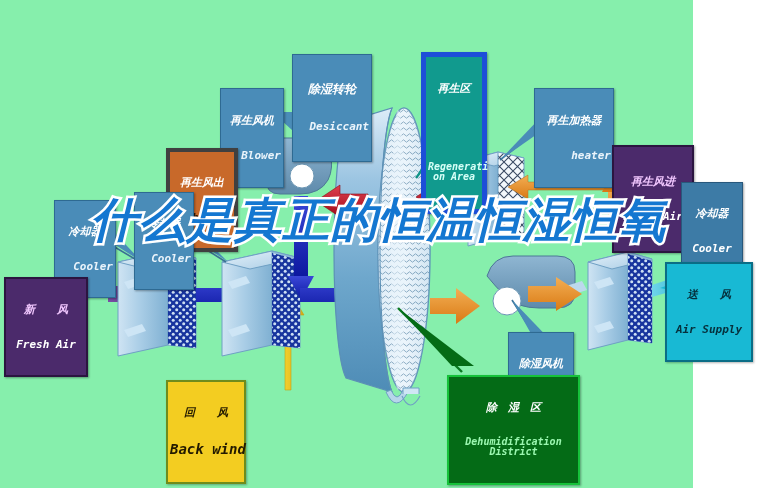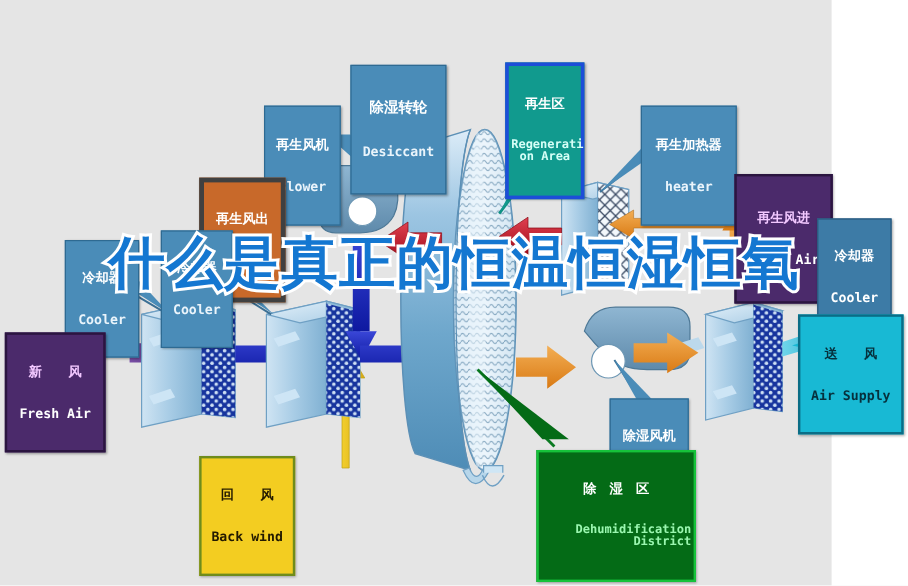--- a/index.html
+++ b/index.html
@@ -1,39 +1,39 @@
 <!DOCTYPE html>
 <html><head>
 <meta charset="utf-8">
 <style>
   html,body{margin:0;padding:0;background:#ffffff;}
   body{width:757px;height:488px;overflow:hidden;
        font-family:"Liberation Sans","DejaVu Sans",sans-serif;}
-  #stage{position:relative;width:693px;height:488px;background:#e5e5e5;}
+  #stage{position:relative;width:693px;height:488px;background:#86efac;font-style:italic;}
 
   
   .lbl{position:absolute;box-sizing:border-box;text-align:center;
        line-height:1.05;white-space:pre;z-index:40;}
   .lbl .cn{display:block;font-family:"DejaVu Sans",sans-serif;font-weight:bold;}
   .lbl .en{display:block;font-family:"DejaVu Sans Mono","Liberation Mono",monospace;font-weight:bold;}
 
   
   .lbl.blue{background:#4a8cb8;border:1px solid #2e6a92;color:#ffffff;
             box-shadow:1px 1px 2px rgba(0,0,0,.35);}
   .lbl.blue .cn{color:#ffffff;}
-  .lbl.blue .en{color:#eaf4fb;}
+  .lbl.blue .en{color:#eaf4fb;text-align:right;}
 
   .lbl.blue-dk{background:#3d7ba6;border:1px solid #28587c;color:#fff;
             box-shadow:1px 1px 2px rgba(0,0,0,.35);}
 
   
-  .lbl.teal{background:#119a8e;border:3px solid #1d4ed8;
+  .lbl.teal{background:#119a8e;border:5px solid #1d4ed8;
             box-shadow:1px 1px 2px rgba(0,0,0,.35);}
   .lbl.teal .cn{color:#ffffff;}
-  .lbl.teal .en{color:#d6fff7;}
+  .lbl.teal .en{color:#d6fff7;margin-top:44px;}
 
   
   .lbl.orange{background:#c8692a;border:4px solid #404040;
             box-shadow:1px 1px 2px rgba(0,0,0,.35);}
   .lbl.orange .cn{color:#ffffff;}
   .lbl.orange .en{color:#2a1405;}
 
   
   .lbl.purple{background:#4b2a6b;border:2px solid #2b1540;
             box-shadow:1px 1px 2px rgba(0,0,0,.35);}
@@ -316,31 +316,31 @@
     <span class="en" style="font-size:11px;">Cooler</span>
   </div>
 
   <div class="lbl purple nosel" style="left:4px;top:277px;width:84px;padding:2px 2px;font-size:11px;">
     <span class="cn">新　　风</span>
     <span class="en" style="font-size:11px;">Fresh Air</span>
   </div>
 
   <div class="lbl yellow nosel" style="left:166px;top:380px;width:80px;padding:2px 2px;font-size:11px;">
     <span class="cn">回　　风</span>
-    <span class="en" style="font-size:11px;">Back wind</span>
+    <span class="en" style="font-size:14px;">Back wind</span>
   </div>
 
   <div class="lbl blue nosel" style="left:508px;top:332px;width:66px;padding:2px 2px;font-size:11px;">
     <span class="cn">除湿风机</span>
     <span class="en" style="font-size:11px;">Blower</span>
   </div>
 
   <div class="lbl green nosel" style="left:447px;top:375px;width:133px;padding:2px 2px;font-size:11px;">
     <span class="cn">除　湿　区</span>
-    <span class="en" style="font-size:10px;text-align:right;">Dehumidification
+    <span class="en" style="font-size:10px;">Dehumidification
 District</span>
   </div>
 
   <div class="lbl cyan nosel" style="left:665px;top:262px;width:88px;padding:2px 2px;font-size:11px;">
     <span class="cn">送　　风</span>
     <span class="en" style="font-size:11px;">Air Supply</span>
   </div>
 
   <div id="headline" class="nosel">
     <span>什么是真正的恒温恒湿恒氧</span>

